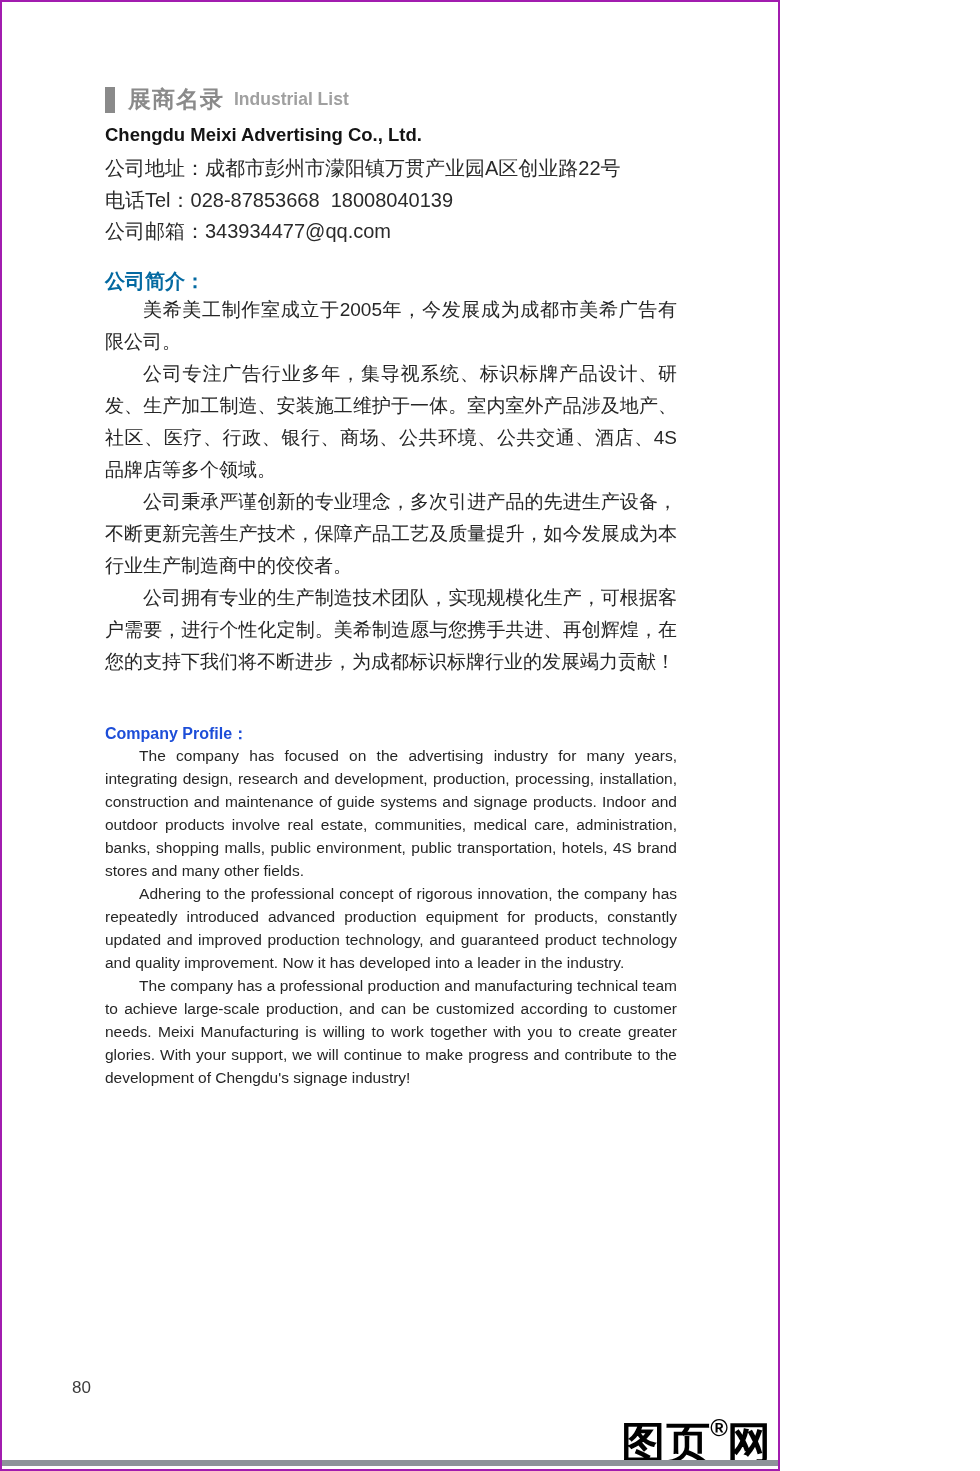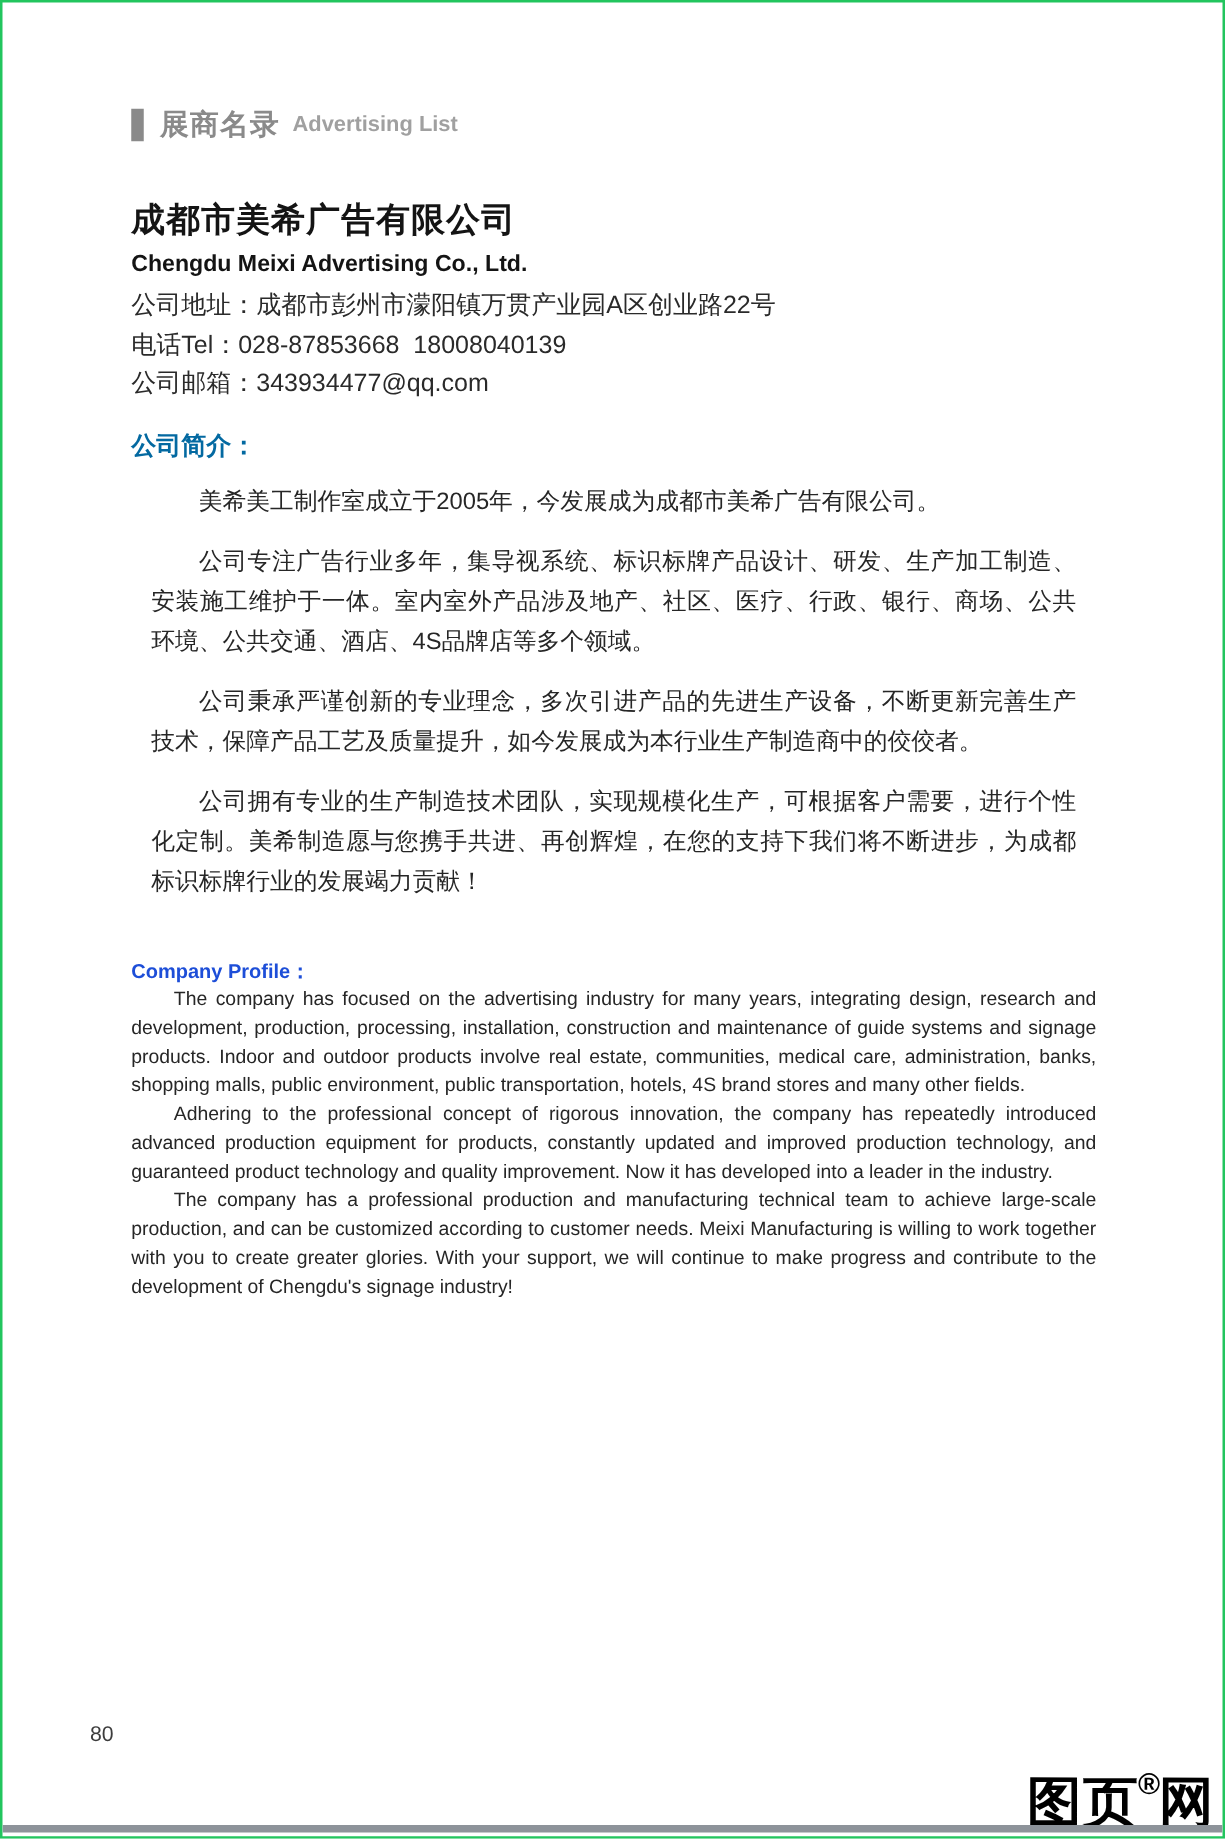--- a/index.html
+++ b/index.html
@@ -1,42 +1,42 @@
 <!DOCTYPE html>
 <html><head>
 <meta charset="utf-8">
 <style>
   html, body { margin: 0; padding: 0; background: #ffffff; }
   .page {
     position: relative;
-    width: 980px;
+    width: 780px;
     height: 1471px;
     box-sizing: border-box;
     background: #ffffff;
-    border: 2px solid #22c55e;
+    border: 2px solid #a21caf;
     font-family: "Liberation Sans", "DejaVu Sans", sans-serif;
     color: #1f1f1f;
     overflow: hidden;
   }
   .content { margin: 0 101px 0 103px; }
 
   .header { margin-top: 82px; display: flex; align-items: center; }
   .hbar { width: 10px; height: 26px; background: #8a8a8a; margin-right: 13px; flex: 0 0 auto; }
   .htitle { font-size: 23px; font-weight: bold; color: #8a8a8a; letter-spacing: 1px; }
   .hsub { font-size: 17.5px; font-weight: bold; color: #a0a0a0; margin-left: 10px; }
 
   .name-cn { margin: 46px 0 0; font-size: 27px; line-height: 30px; font-weight: bold; color: #141414; letter-spacing: 1px; }
   .name-en { margin: 9px 0 0; font-size: 18.5px; line-height: 22px; font-weight: bold; color: #141414; }
 
   .contact { margin-top: 7px; font-size: 20px; line-height: 31.5px; color: #2a2a2a; }
   .contact-line { margin: 0; }
 
   .cn-heading { margin-top: 20px; font-size: 20px; font-weight: bold; line-height: 26px; color: #0369a1; }
   .cn-body { font-size: 19px; line-height: 32px; text-align: justify; color: #262626; }
-  .cn-body p { margin: 16px; text-indent: 2em; }
+  .cn-body p { margin: 0; text-indent: 2em; }
 
   .en-heading { margin-top: 46px; font-size: 16px; font-weight: bold; line-height: 20px; color: #1d4ed8; }
   .en-body { font-size: 15.5px; line-height: 23px; text-align: justify; color: #262626; }
   .en-body p { margin: 0; text-indent: 2.2em; }
 
   .page-number { position: absolute; left: 70px; top: 1376px; font-size: 17px; color: #3c3c3c; }
 
   .watermark {
     position: absolute; right: 6px; bottom: 4px;
     font-size: 44px; line-height: 1; font-weight: bold;
@@ -48,24 +48,23 @@
 </style>
 </head>
 <body>
 
 <div class="page">
   <div class="content">
 
     <div class="header">
       <span class="hbar"></span>
       <span class="htitle">展商名录</span>
-      <span class="hsub">Advertising List</span>
+      <span class="hsub">Industrial List</span>
     </div>
 
-    <h1 class="name-cn">成都市美希广告有限公司</h1>
     <h2 class="name-en">Chengdu Meixi Advertising Co., Ltd.</h2>
 
     <div class="contact">
       <div class="contact-line">公司地址：成都市彭州市濛阳镇万贯产业园A区创业路22号</div>
       <div class="contact-line">电话Tel：028-87853668&nbsp;&nbsp;18008040139</div>
       <div class="contact-line">公司邮箱：343934477@qq.com</div>
     </div>
 
     <div class="cn-heading">公司简介：</div>
     <div class="cn-body">

